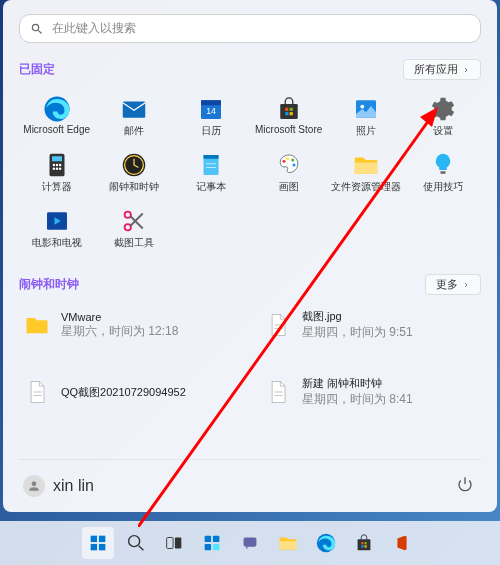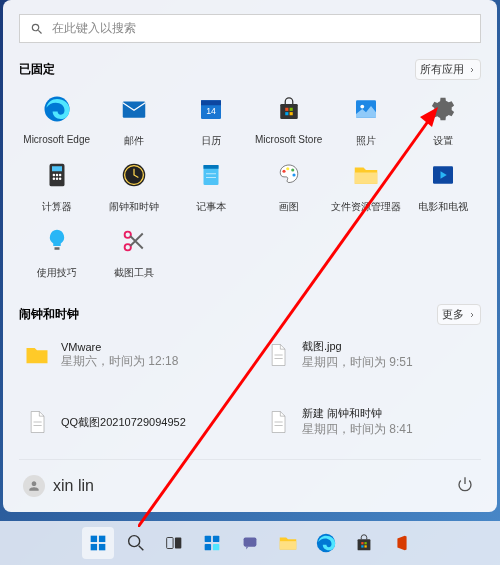--- a/index.html
+++ b/index.html
@@ -1,27 +1,27 @@
 <!DOCTYPE html>
 <html><head>
 <meta charset="utf-8">
 <style>
 *{margin:0;padding:0;box-sizing:border-box;font-family:"Segoe UI","Microsoft YaHei",sans-serif}
 body{width:500px;height:565px;background:linear-gradient(135deg,#1a3a7a 0%,#2a5a9a 45%,#4a8aca 100%);overflow:hidden;position:relative}
 .start-menu{width:494px;height:512px;margin:0 3px;background:rgba(248,249,252,0.96);border-radius:8px;padding:14px 16px 12px;display:flex;flex-direction:column}
-.search-bar{display:flex;align-items:center;background:#fff;border:1px solid #d0d0d0;border-radius:0;padding:5px 10px;margin-bottom:16px}
+.search-bar{display:flex;align-items:center;background:#fff;border:1px solid #d0d0d0;border-radius:11px;padding:5px 10px;margin-bottom:16px}
 .search-bar svg{width:14px;height:14px;margin-right:8px;fill:#666}
 .search-bar span{color:#888;font-size:12px}
 .section-header{display:flex;justify-content:space-between;align-items:center;margin-bottom:10px}
-.section-header h3{font-size:12px;font-weight:600;color:#000000}
-.more-btn{display:flex;align-items:center;font-size:11px;color:#333;background:rgba(255,255,255,0.6);border:1px solid #ddd;border-radius:4px;padding:2px 4px;cursor:pointer}
+.section-header h3{font-size:12px;font-weight:600;color:#8b5cf6}
+.more-btn{display:flex;align-items:center;font-size:11px;color:#333;background:rgba(255,255,255,0.6);border:1px solid #ddd;border-radius:4px;padding:2px 10px;cursor:pointer}
 .more-btn svg{width:8px;height:8px;margin-left:4px}
 .pinned-grid{display:grid;grid-template-columns:repeat(6,1fr);gap:4px 2px;margin-bottom:20px}
 .app-tile{display:flex;flex-direction:column;align-items:center;padding:4px 0;cursor:pointer;border-radius:4px}
-.app-icon{width:30px;height:30px;margin-bottom:10px;display:flex;align-items:center;justify-content:center}
+.app-icon{width:30px;height:30px;margin-bottom:0;display:flex;align-items:center;justify-content:center}
 .app-label{font-size:10px;color:#333;text-align:center;white-space:nowrap;overflow:hidden;max-width:70px}
 .recommended{flex:1}
 .rec-grid{display:grid;grid-template-columns:1fr 1fr;gap:27px 20px;margin-top:8px}
 .rec-item{display:flex;align-items:center;padding:4px;cursor:pointer;border-radius:4px}
 .rec-icon{width:28px;height:28px;margin-right:10px;display:flex;align-items:center;justify-content:center}
 .rec-text{display:flex;flex-direction:column}
 .rec-name{font-size:11px;color:#222}
 .rec-time{font-size:12px;color:#888}
 .footer{display:flex;justify-content:space-between;align-items:center;padding:12px 4px 0;margin-top:auto;border-top:1px solid rgba(0,0,0,0.05)}
 .user{display:flex;align-items:center;cursor:pointer}
@@ -169,34 +169,34 @@
           <svg viewBox="0 0 48 48">
             <path d="M6 12h14l4 4h18v22H6z" fill="#ffca28"></path>
             <rect x="6" y="20" width="36" height="18" fill="#ffe082"></rect>
           </svg>
         </div>
         <div class="app-label">文件资源管理器</div>
       </div>
       <div class="app-tile">
         <div class="app-icon">
           <svg viewBox="0 0 48 48">
+            <path d="M24 6a12 12 0 00-6 22v4h12v-4a12 12 0 00-6-22z" fill="#29b6f6"></path>
+            <rect x="20" y="34" width="8" height="4" fill="#666"></rect>
+          </svg>
+        </div>
+        <div class="app-label">使用技巧</div>
+      </div>
+      <div class="app-tile">
+        <div class="app-icon">
+          <svg viewBox="0 0 48 48">
             <rect x="8" y="10" width="32" height="28" rx="2" fill="#0d47a1"></rect>
             <path d="M20 18v12l10-6z" fill="#29b6f6"></path>
           </svg>
         </div>
         <div class="app-label">电影和电视</div>
-      </div>
-      <div class="app-tile">
-        <div class="app-icon">
-          <svg viewBox="0 0 48 48">
-            <path d="M24 6a12 12 0 00-6 22v4h12v-4a12 12 0 00-6-22z" fill="#29b6f6"></path>
-            <rect x="20" y="34" width="8" height="4" fill="#666"></rect>
-          </svg>
-        </div>
-        <div class="app-label">使用技巧</div>
       </div>
       <div class="app-tile">
         <div class="app-icon">
           <svg viewBox="0 0 48 48">
             <circle cx="14" cy="34" r="5" fill="none" stroke="#e91e63" stroke-width="3"></circle>
             <circle cx="14" cy="14" r="5" fill="none" stroke="#e91e63" stroke-width="3"></circle>
             <path d="M18 16l20 20M18 32l20-20" stroke="#666" stroke-width="3"></path>
           </svg>
         </div>
         <div class="app-label">截图工具</div>

